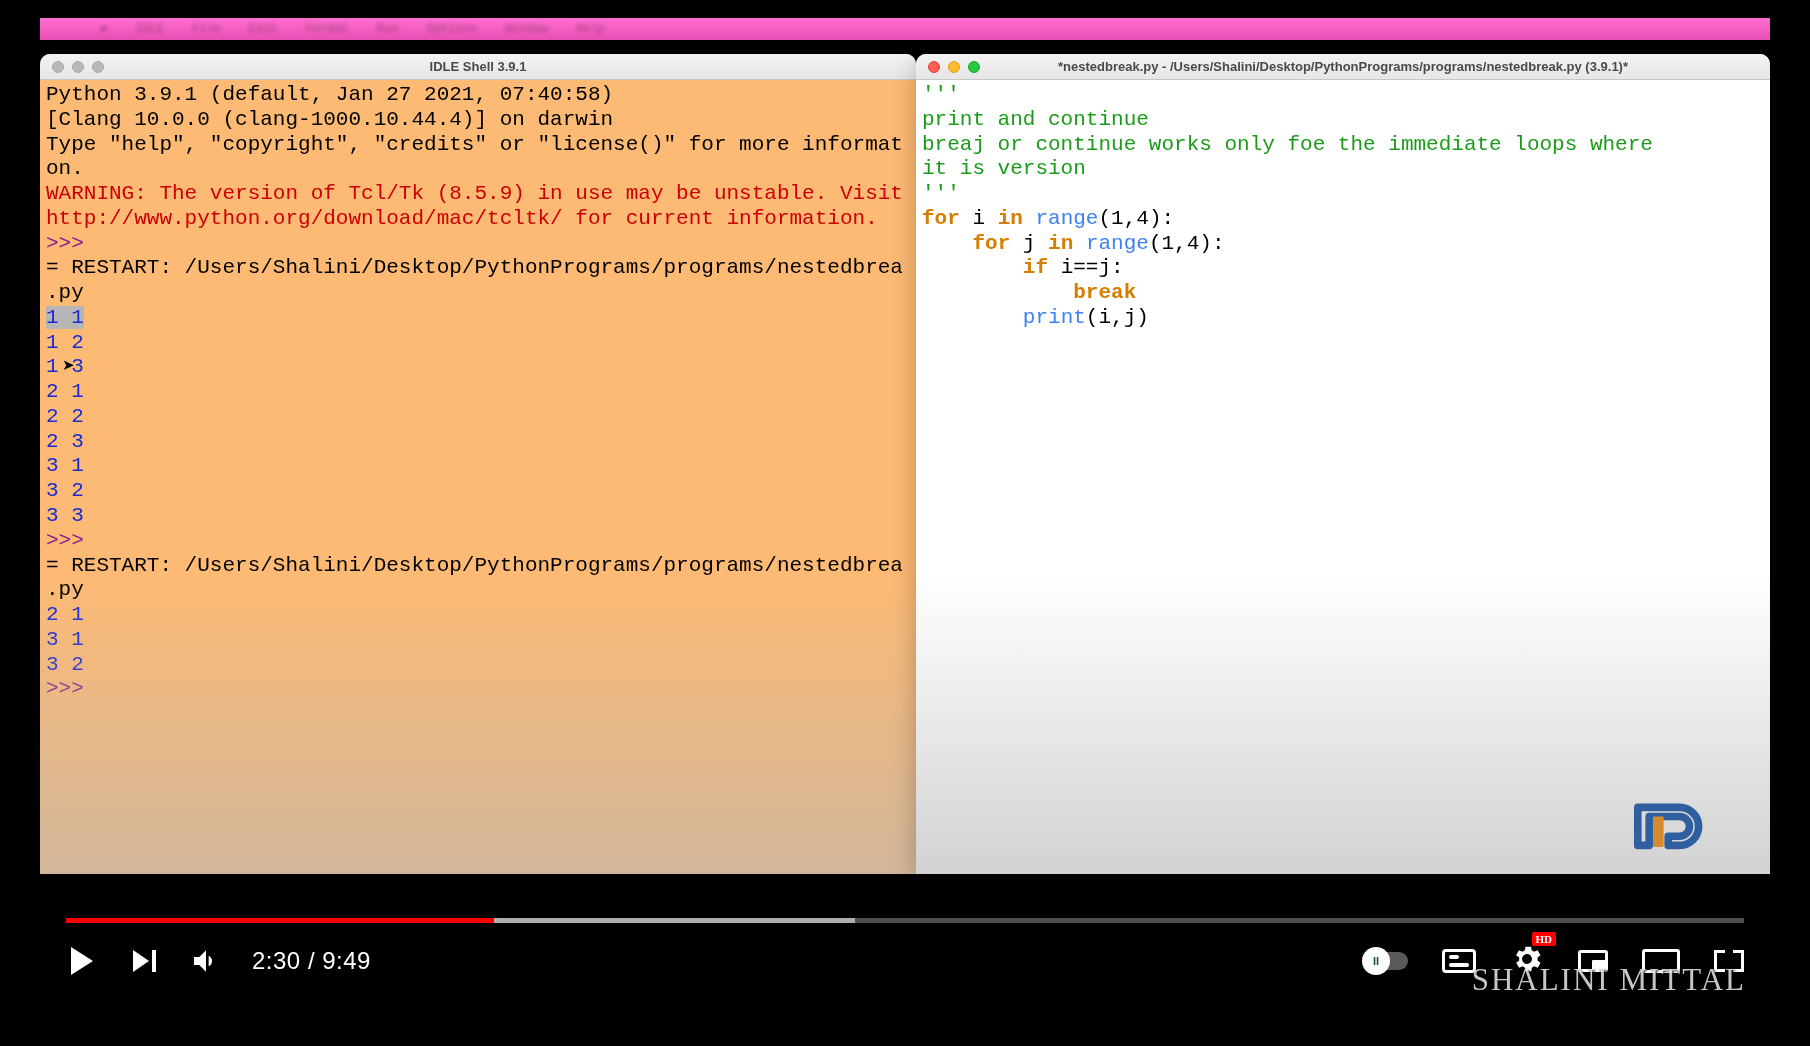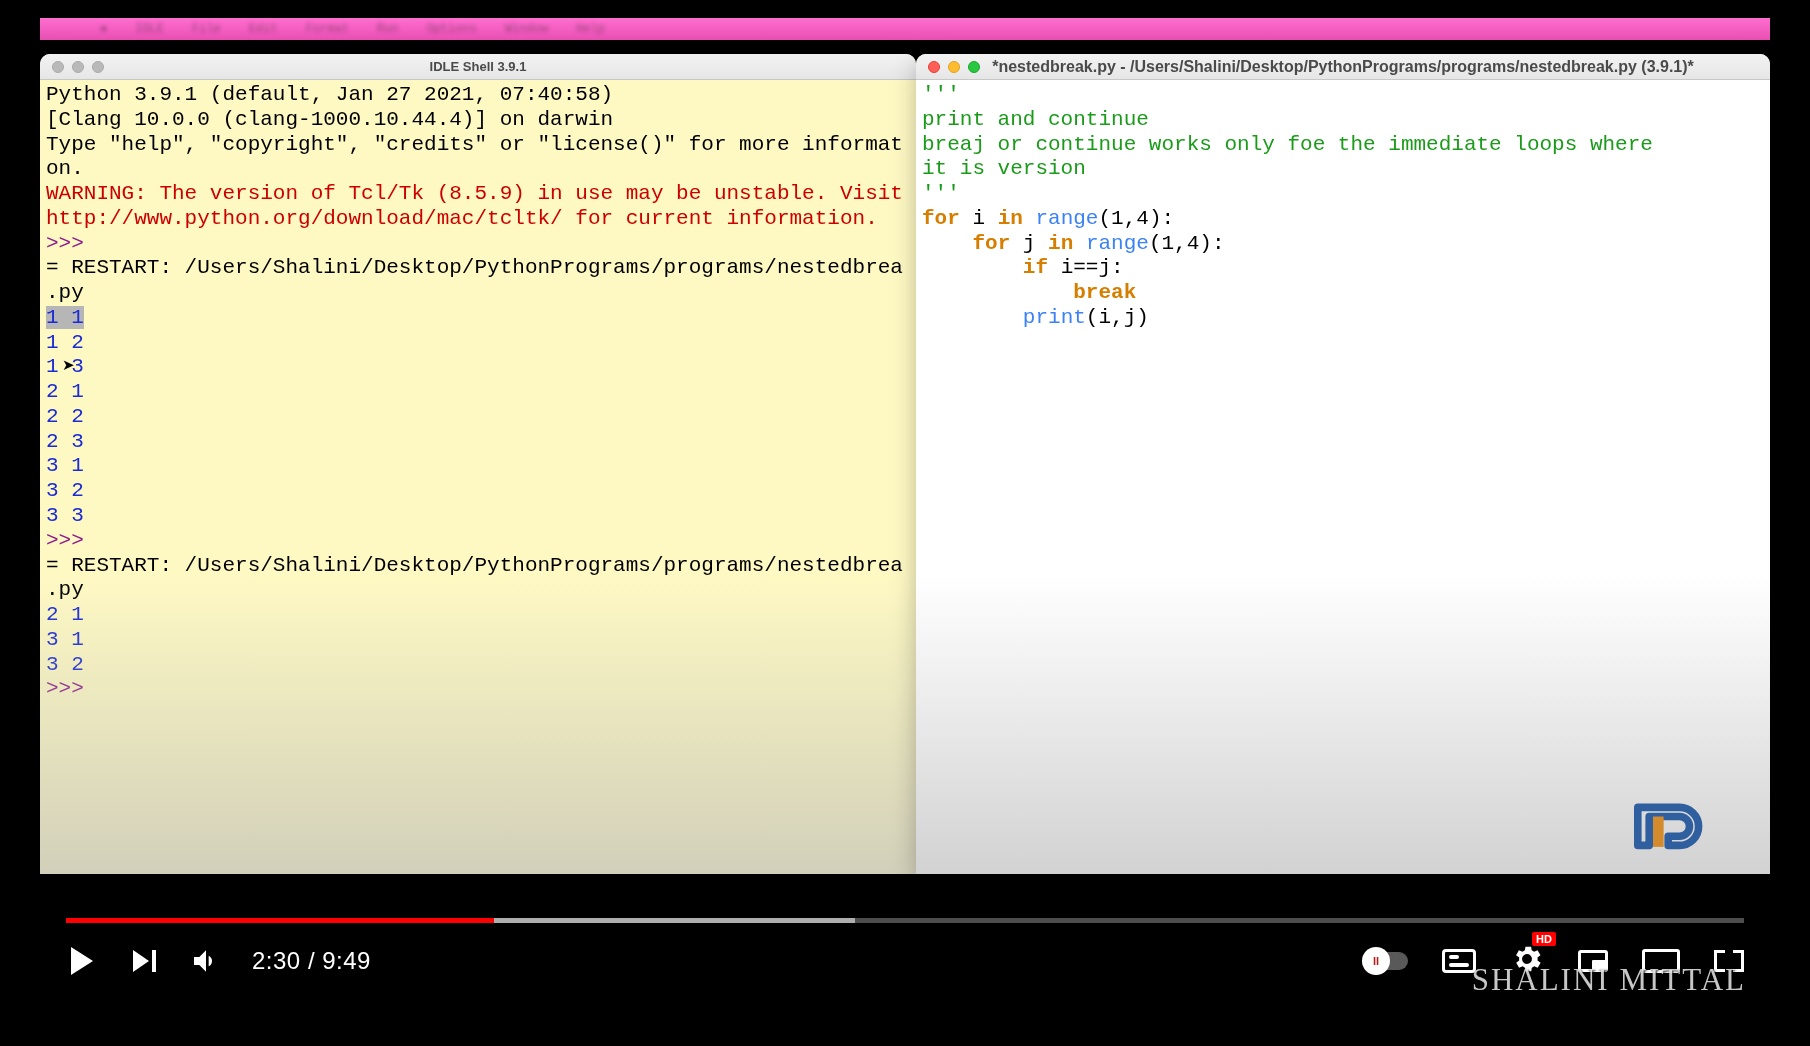--- a/index.html
+++ b/index.html
@@ -37,21 +37,21 @@
     color: #111;
     filter: blur(2px);
     opacity: 0.4;
   }
   .shell-window {
     position: absolute;
     top: 36px;
     left: 0;
     width: 876px;
     height: 820px;
-    background: #fef9c3;
+    background: #fdba74;
     border-radius: 10px 10px 0 0;
     box-shadow: 0 8px 24px rgba(0,0,0,0.25);
     overflow: hidden;
   }
   .editor-window {
     position: absolute;
     top: 36px;
     left: 876px;
     width: 854px;
     height: 820px;
@@ -185,42 +185,42 @@
   .autoplay-pill {
     width: 44px; height: 18px; border-radius: 9px;
     background: rgba(255,255,255,0.35);
     position: relative;
   }
   .autoplay-knob {
     position: absolute; left: -2px; top: -5px;
     width: 28px; height: 28px; border-radius: 14px;
     background: #fff;
     display: flex; align-items: center; justify-content: center;
-    font-size: 11px; color: #b91c1c; font-weight: 700;
+    font-size: 11px; color: #14532d; font-weight: 700;
   }
   .cc-box {
     width: 34px; height: 24px; border: 3px solid #fff; border-radius: 4px;
     position: relative;
   }
   .cc-box::after {
     content: ""; position: absolute; left: 4px; right: 4px; bottom: 3px;
     height: 4px; border-radius: 2px; background: #fff;
   }
   .cc-box::before {
     content: ""; position: absolute; left: 4px; width: 10px; top: 3px;
     height: 4px; border-radius: 2px; background: #fff;
   }
   .gear-wrap { position: relative; }
   .gear-icon svg { width: 34px; height: 34px; fill: #fff; }
   .hd-badge {
     position: absolute; top: -10px; right: -12px;
     background: #ff0000; color: #fff;
     font-size: 11px; font-weight: 700;
     padding: 1px 4px; border-radius: 2px;
-    font-family: Liberation Sans, sans-serif;
+    font-family: Liberation Serif, serif;
   }
   .mini-box, .theater-box, .full-box {
     border: 3px solid #fff; background: transparent;
   }
   .mini-box { width: 30px; height: 22px; border-radius: 3px; position: relative; }
   .mini-box::after { content:""; position:absolute; right: -1px; bottom: -1px; width: 14px; height: 10px; background: #fff; border-radius: 1px; }
   .theater-box { width: 38px; height: 24px; border-radius: 3px; }
   .full-box { width: 30px; height: 22px; position: relative; border: none; }
   .full-box span {
     position: absolute; width: 11px; height: 11px; border: 3px solid #fff;
@@ -297,21 +297,21 @@
     <div class="fade-out"></div>
   </div>
 
   <div class="editor-window">
     <div class="titlebar">
       <div class="traffic">
         <span class="dot red"></span>
         <span class="dot yellow"></span>
         <span class="dot green"></span>
       </div>
-      <div class="title" style="font-size:16px;">*nestedbreak.py - /Users/Shalini/Desktop/PythonPrograms/programs/nestedbreak.py (3.9.1)*</div>
+      <div class="title" style="font-size:13px;">*nestedbreak.py - /Users/Shalini/Desktop/PythonPrograms/programs/nestedbreak.py (3.9.1)*</div>
     </div>
     <div class="code-area"><span class="c-green">'''</span>
 <span class="c-green">print and continue</span>
 <span class="c-green">breaj or continue works only foe the immediate loops where</span>
 <span class="c-green">it is version</span>
 <span class="c-green">'''</span>
 <span class="c-orange">for</span><span> i </span><span class="c-orange">in</span> <span class="c-builtin">range</span><span>(1,4):</span>
 <span>    </span><span class="c-orange">for</span><span> j </span><span class="c-orange">in</span> <span class="c-builtin">range</span><span>(1,4):</span>
 <span>        </span><span class="c-orange">if</span><span> i==j:</span>
 <span>            </span><span class="c-orange">break</span>

